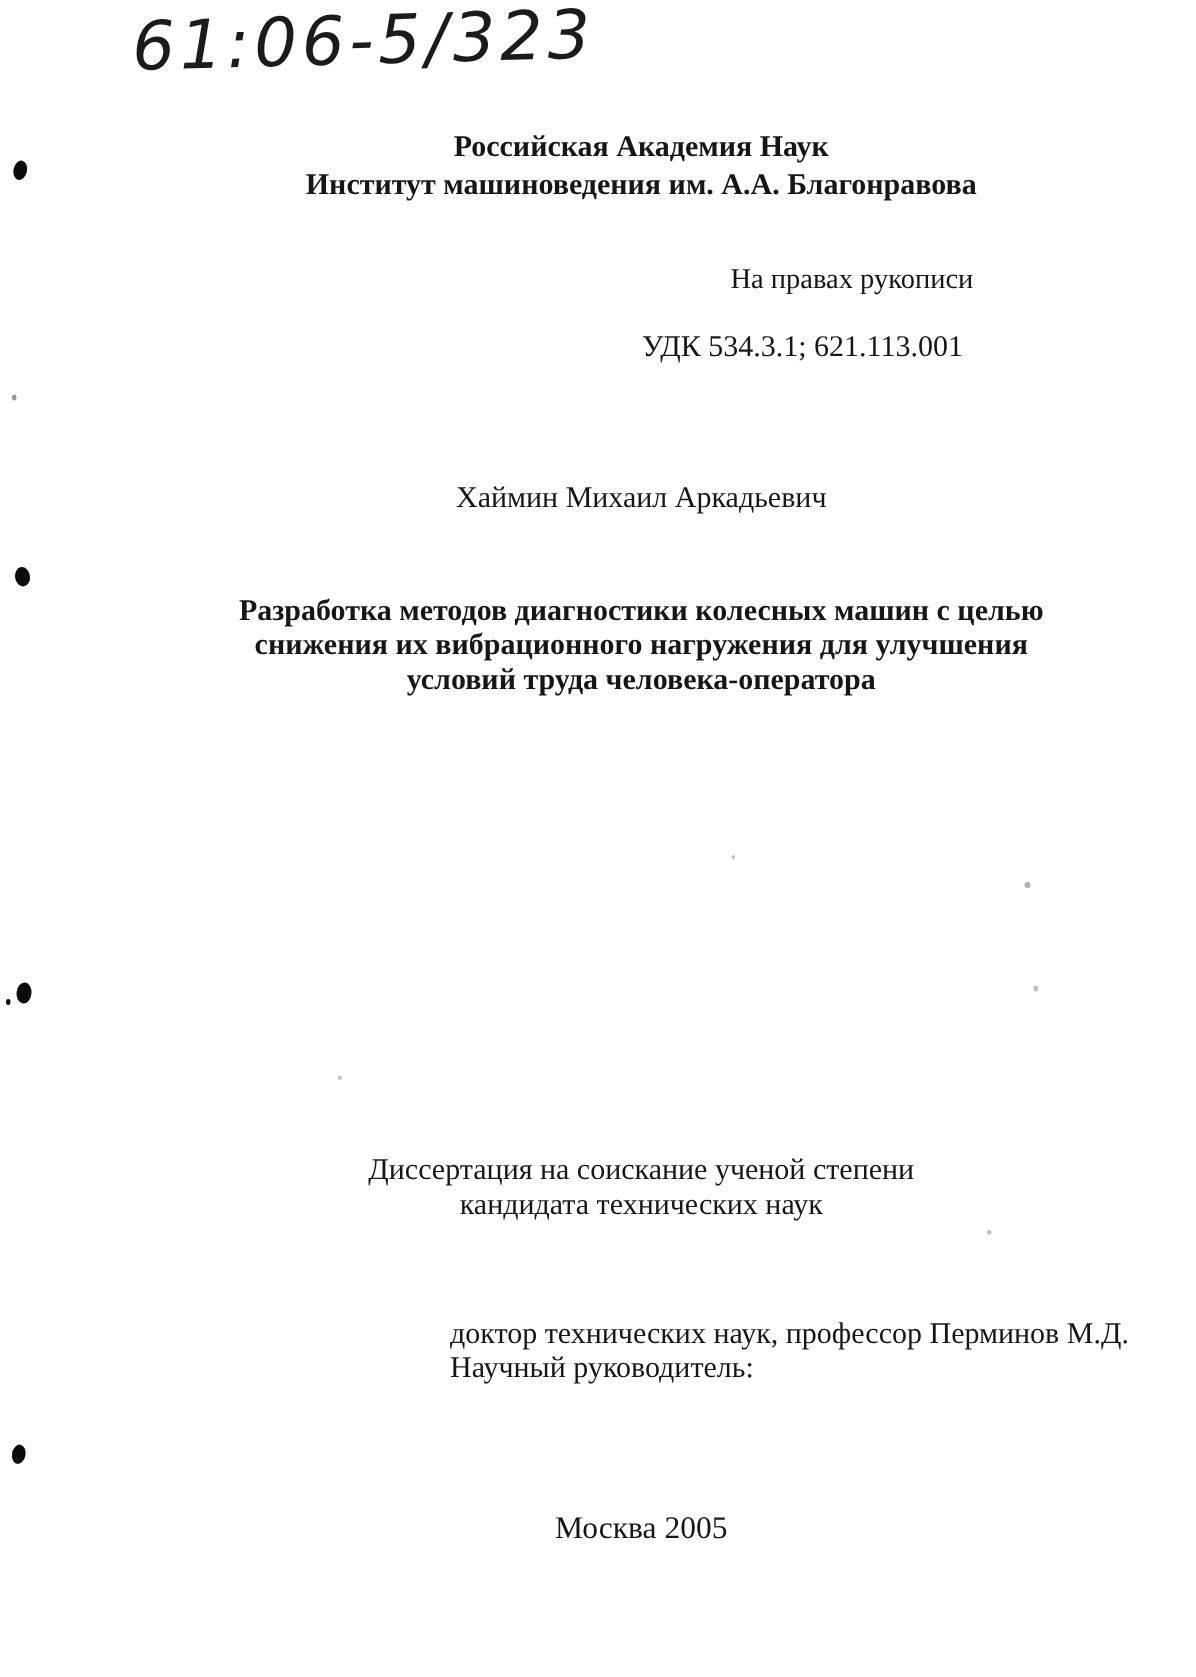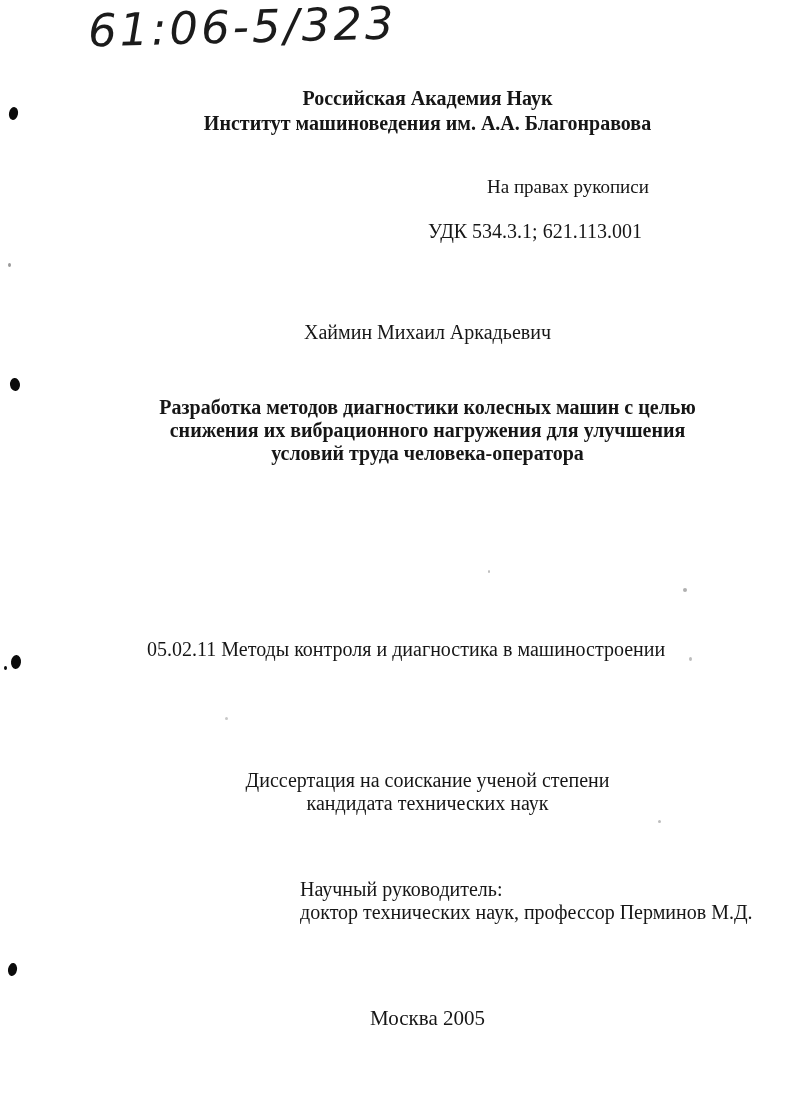--- a/index.html
+++ b/index.html
@@ -80,26 +80,25 @@
 
 <div class="abs colcenter author">Хаймин Михаил Аркадьевич</div>
 
 <div class="abs colcenter title b">
   <div>Разработка методов диагностики колесных машин с целью</div>
   <div>снижения их вибрационного нагружения для улучшения</div>
   <div>условий труда человека-оператора</div>
 </div>
 
 <div class="abs specialties">
-  <div>05.02.11 Методы контроля и диагностика в машиностроении</div>
 </div>
 
 <div class="abs colcenter degree">
   <div>Диссертация на соискание ученой степени</div>
   <div>кандидата технических наук</div>
 </div>
 
 <div class="abs supervisor">
+  <div>доктор технических наук, профессор Перминов М.Д.</div>
   <div>Научный руководитель:</div>
-  <div>доктор технических наук, профессор Перминов М.Д.</div>
 </div>
 
 <div class="abs colcenter cityyear">Москва 2005</div>
 
 </body></html>

